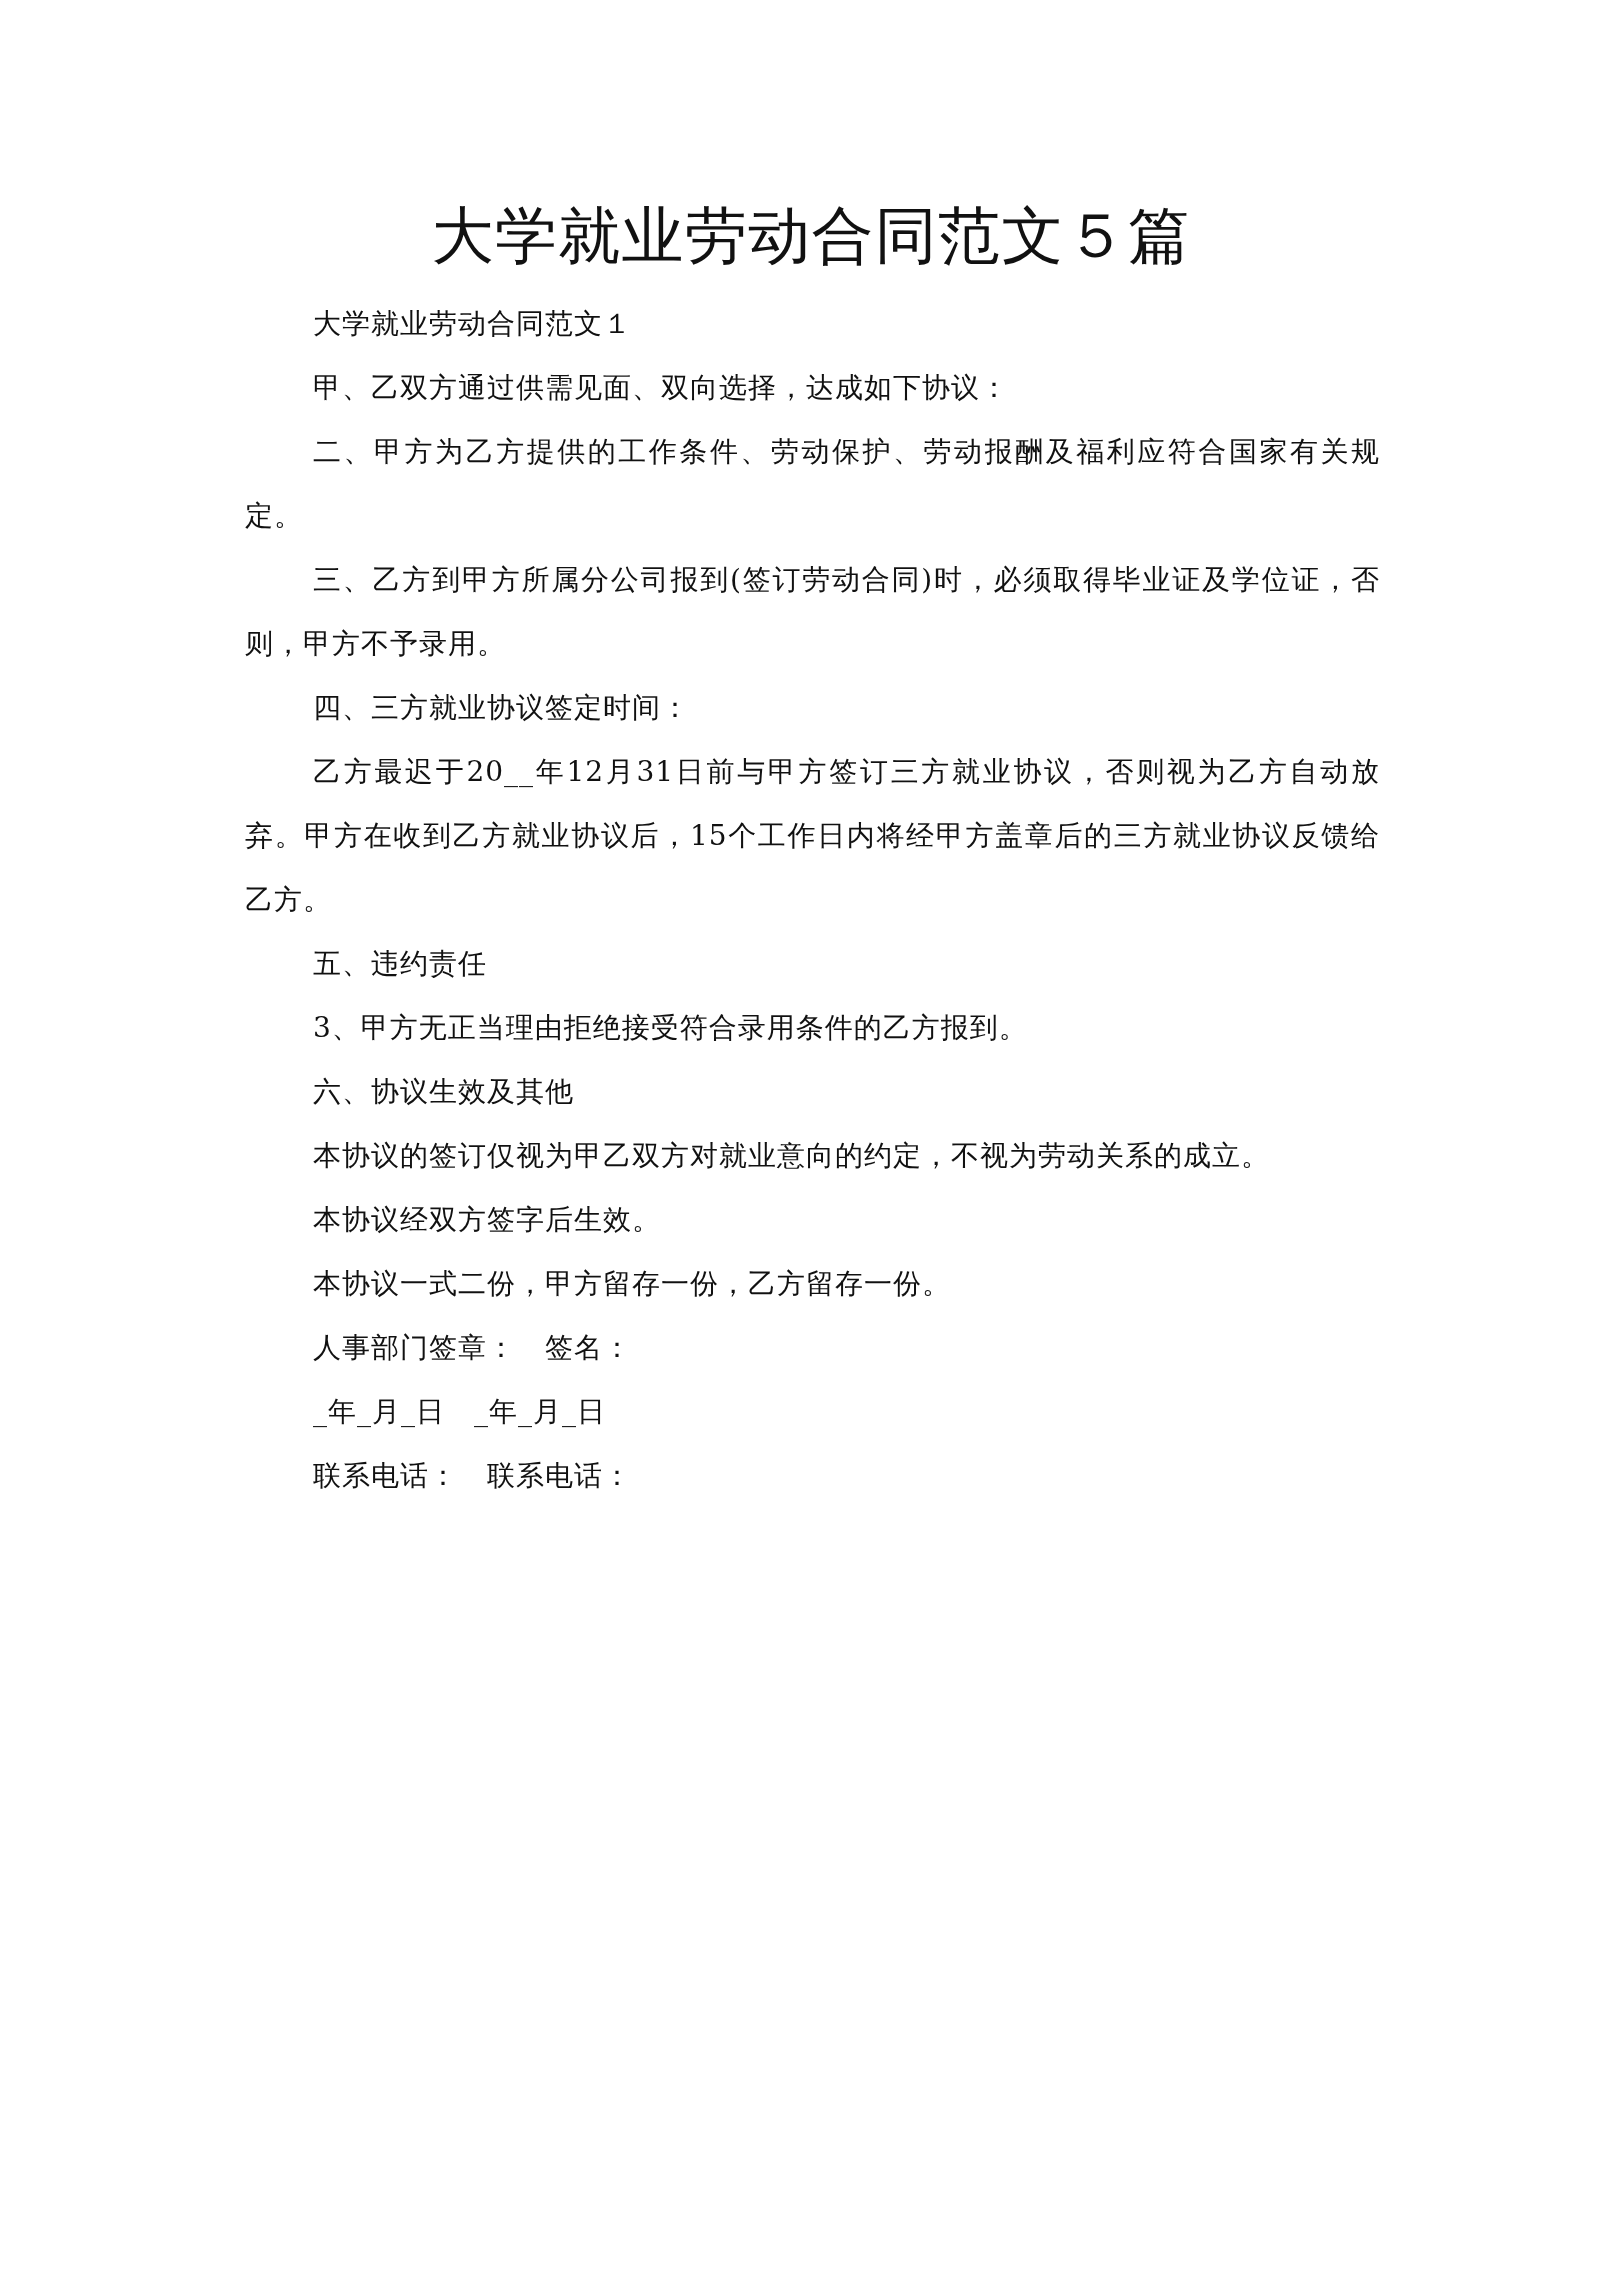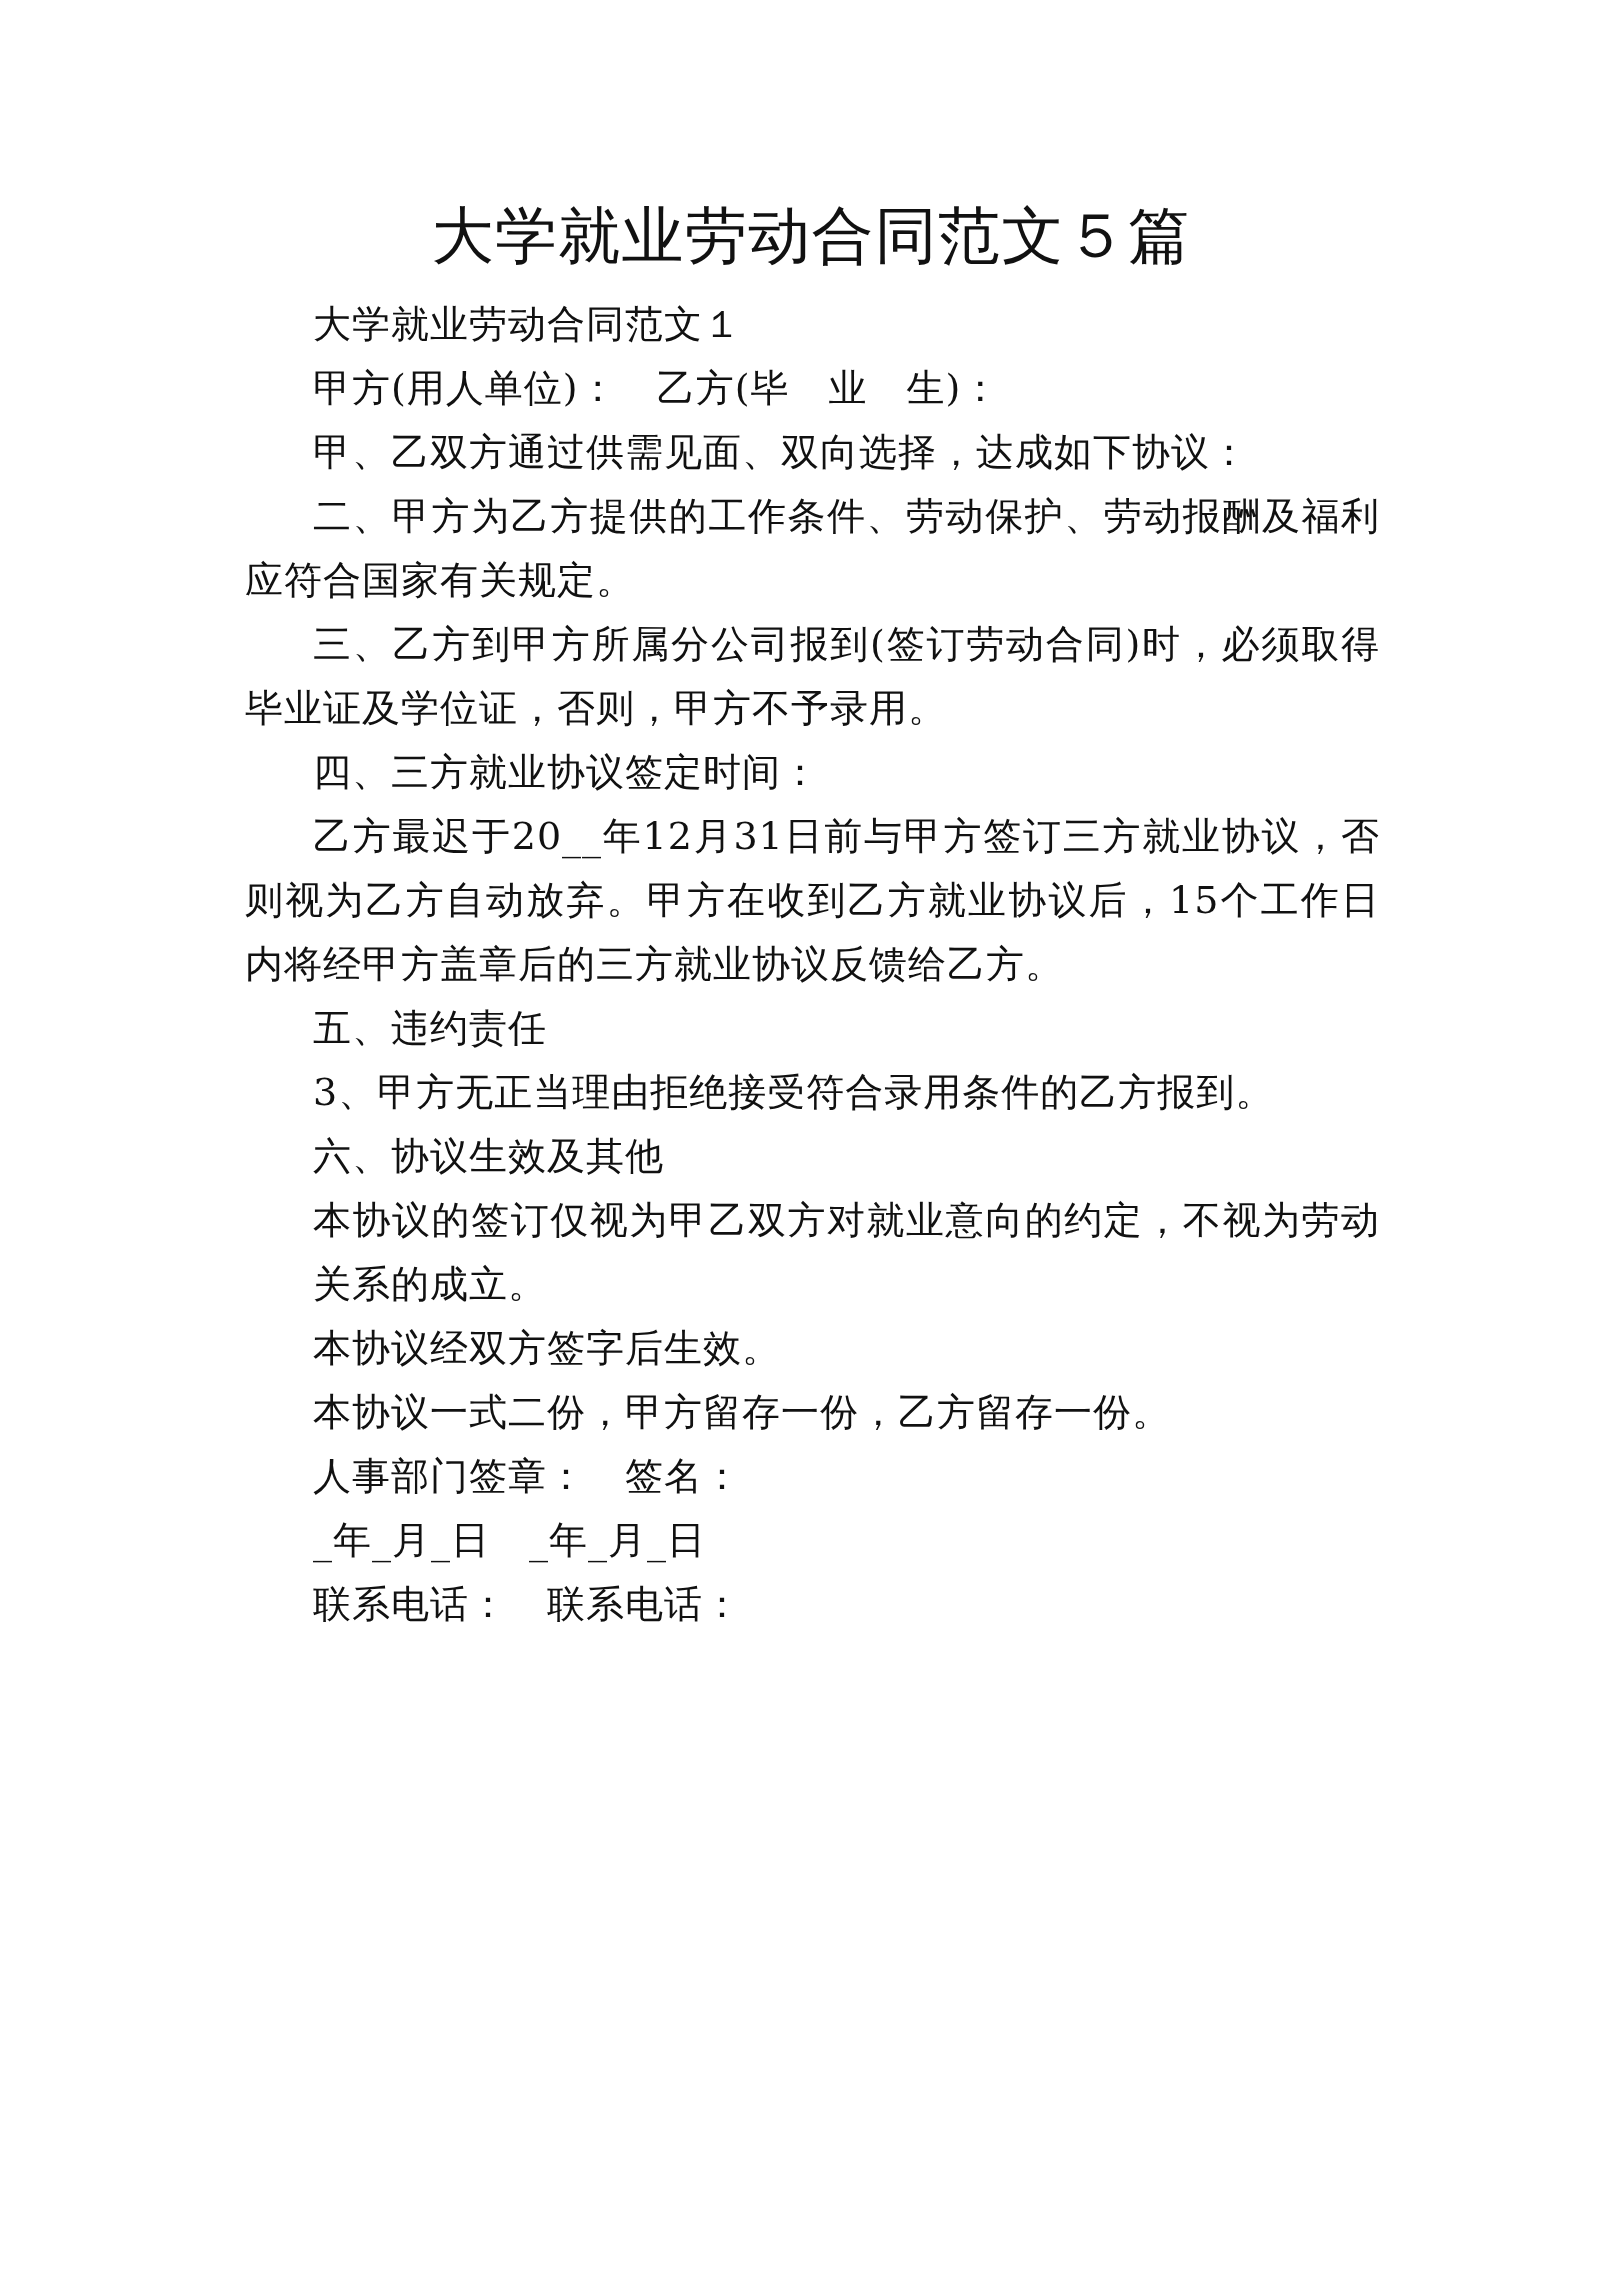--- a/index.html
+++ b/index.html
@@ -33,21 +33,21 @@
       line-height: 79px;
       font-weight: normal;
       letter-spacing: 1.3px;
       margin: 0;
     }
     .body {
       position: absolute;
       left: 245px;
       top: 292px;
       width: 1135px;
-      font-size: 38px;
+      font-size: 28px;
       line-height: 64px;
       letter-spacing: 1px;
     }
     .p {
       margin: 0;
       text-align: justify;
       text-align-last: left;
       word-break: break-all;
     }
     .indent { text-indent: 68px; }
@@ -56,21 +56,20 @@
 </head>
 <body>
 
 <div class="page">
 
   <h1 class="title">大学就业劳动合同范文５篇</h1>
 
   <div class="body">
 
     <p class="p pad">大学就业劳动合同范文１</p>
-    <p class="p pad">甲方(用人单位)：　乙方(毕　业　生)：</p>
     <p class="p pad">甲、乙双方通过供需见面、双向选择，达成如下协议：</p>
 
     <p class="p indent">二、甲方为乙方提供的工作条件、劳动保护、劳动报酬及福利应符合国家有关规定。</p>
     <p class="p indent">三、乙方到甲方所属分公司报到(签订劳动合同)时，必须取得毕业证及学位证，否则，甲方不予录用。</p>
 
     <p class="p pad">四、三方就业协议签定时间：</p>
     <p class="p indent">乙方最迟于20__年12月31日前与甲方签订三方就业协议，否则视为乙方自动放弃。甲方在收到乙方就业协议后，15个工作日内将经甲方盖章后的三方就业协议反馈给乙方。</p>
 
     <p class="p pad">五、违约责任</p>
 

